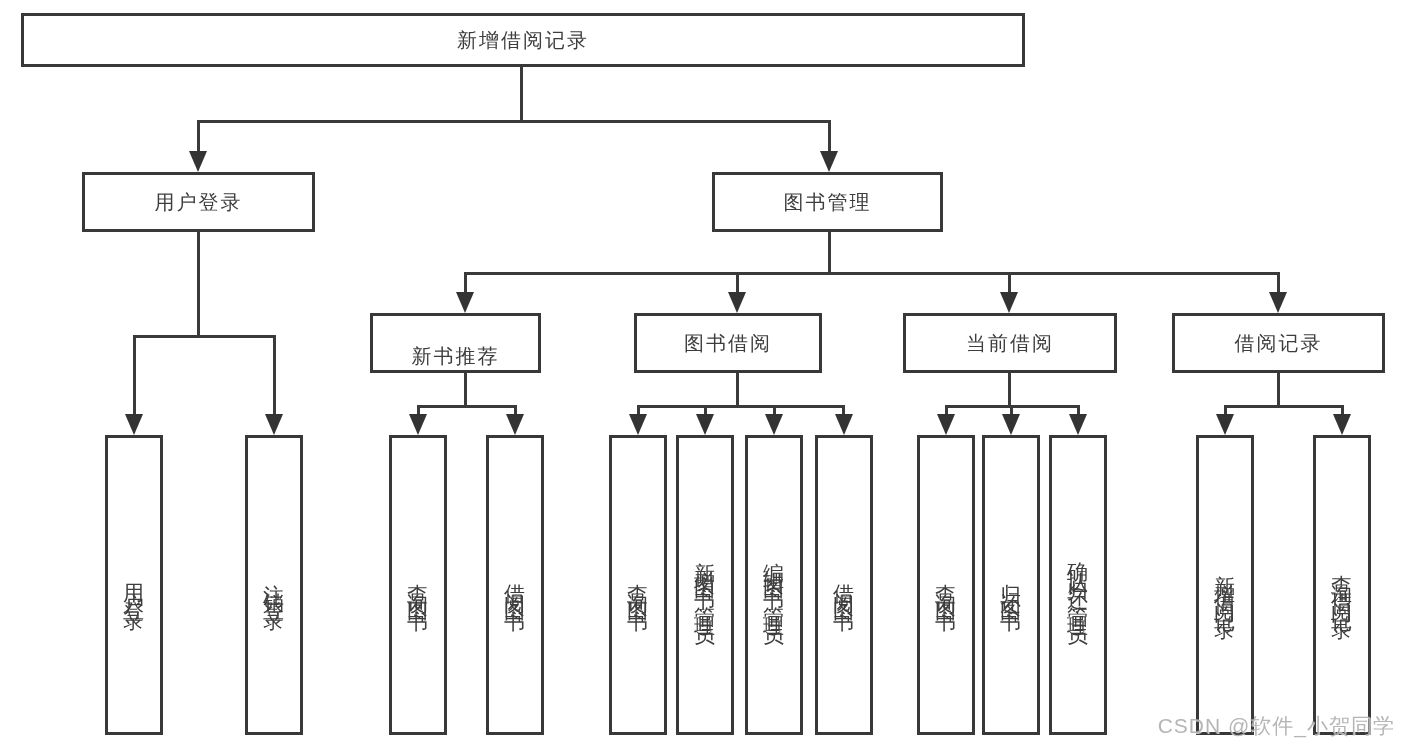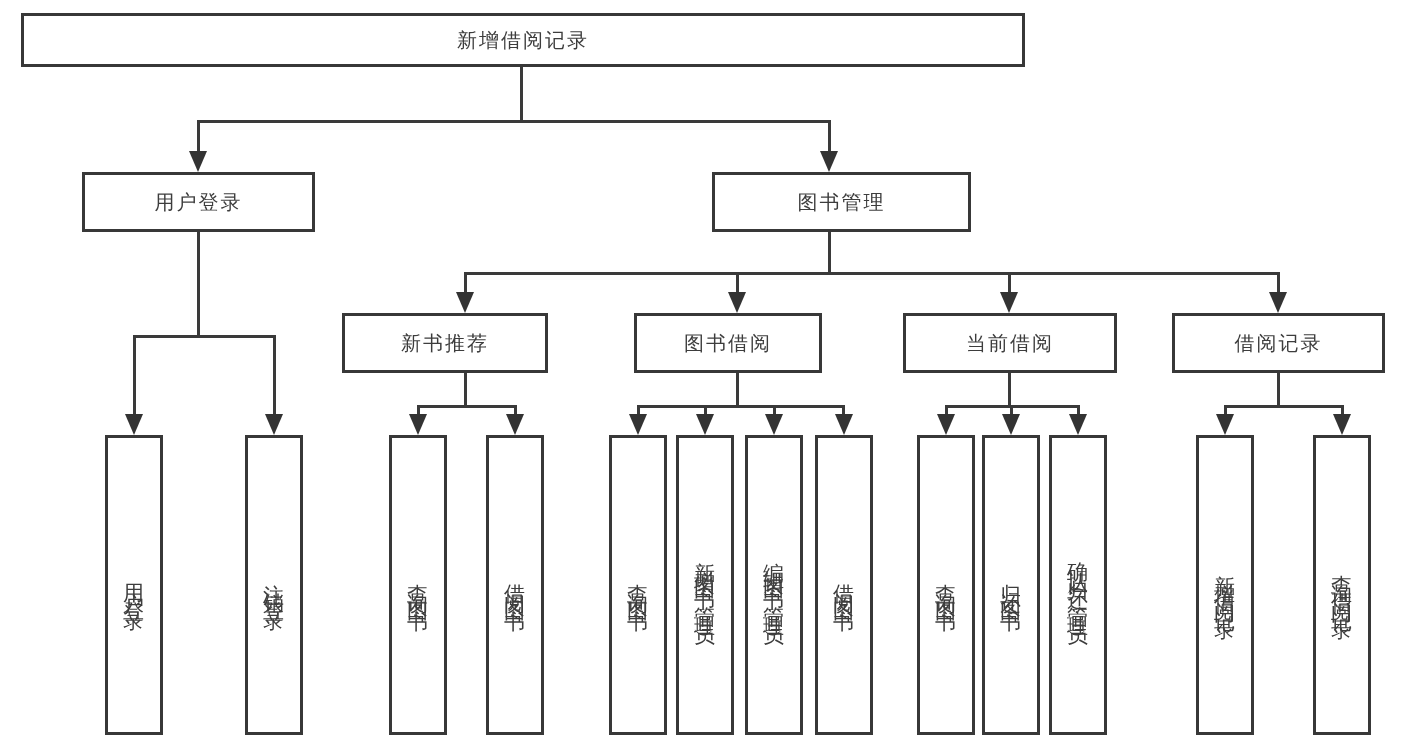--- a/index.html
+++ b/index.html
@@ -35,25 +35,25 @@
 <div id="canvas">
 
   <div class="box" style="left:21px; top:13px; width:1004px; height:54px;">
     <span class="lbl">新增借阅记录</span>
   </div>
 
   <div class="box" style="left:82px; top:172px; width:233px; height:60px;">
     <span class="lbl">用户登录</span>
   </div>
 
-  <div class="box" style="left:712px; top:172px; width:259px; height:60px;">
+  <div class="box" style="left:712px; top:172px; width:231px; height:60px;">
     <span class="lbl">图书管理</span>
   </div>
 
-  <div class="box" style="left:342px; top:313px; width:206px; height:60px;">
+  <div class="box" style="left:370px; top:313px; width:171px; height:60px;align-items:flex-end;">
     <span class="lbl">新书推荐</span>
   </div>
 
   <div class="box" style="left:634px; top:313px; width:188px; height:60px;">
     <span class="lbl">图书借阅</span>
   </div>
 
   <div class="box" style="left:903px; top:313px; width:214px; height:60px;">
     <span class="lbl">当前借阅</span>
   </div>
@@ -158,14 +158,15 @@
   <div class="vl" style="left:1077px; top:405px; height:12px;"></div>
   <div class="ar" style="left:1069px; top:414px;"></div>
 
   <div class="vl" style="left:1277px; top:373px; height:32px;"></div>
   <div class="hl" style="left:1224px; top:405px; width:119px;"></div>
   <div class="vl" style="left:1224px; top:405px; height:12px;"></div>
   <div class="ar" style="left:1216px; top:414px;"></div>
   <div class="vl" style="left:1341px; top:405px; height:12px;"></div>
   <div class="ar" style="left:1333px; top:414px;"></div>
 
+  <div class="watermark">CSDN @软件_小贺同学</div>
 
 </div>
 
 </body></html>

